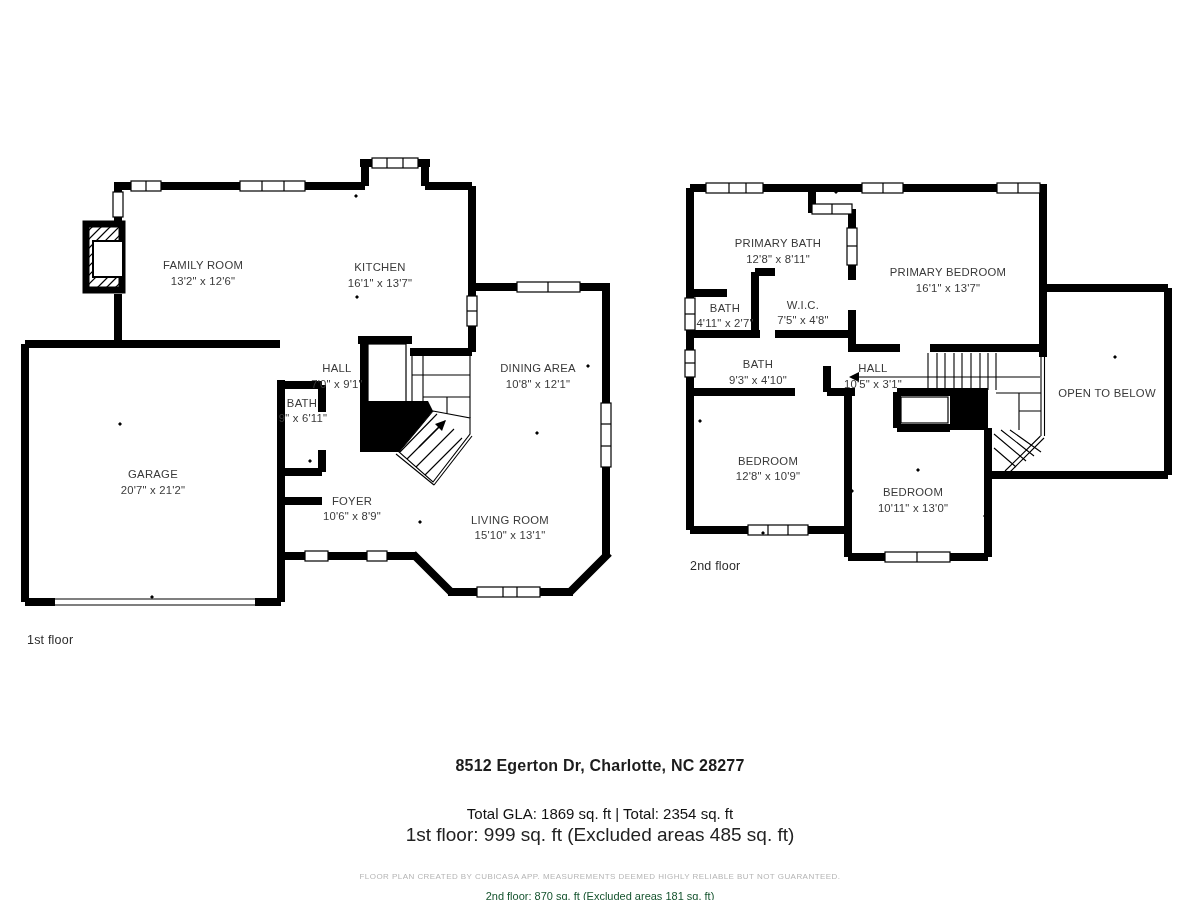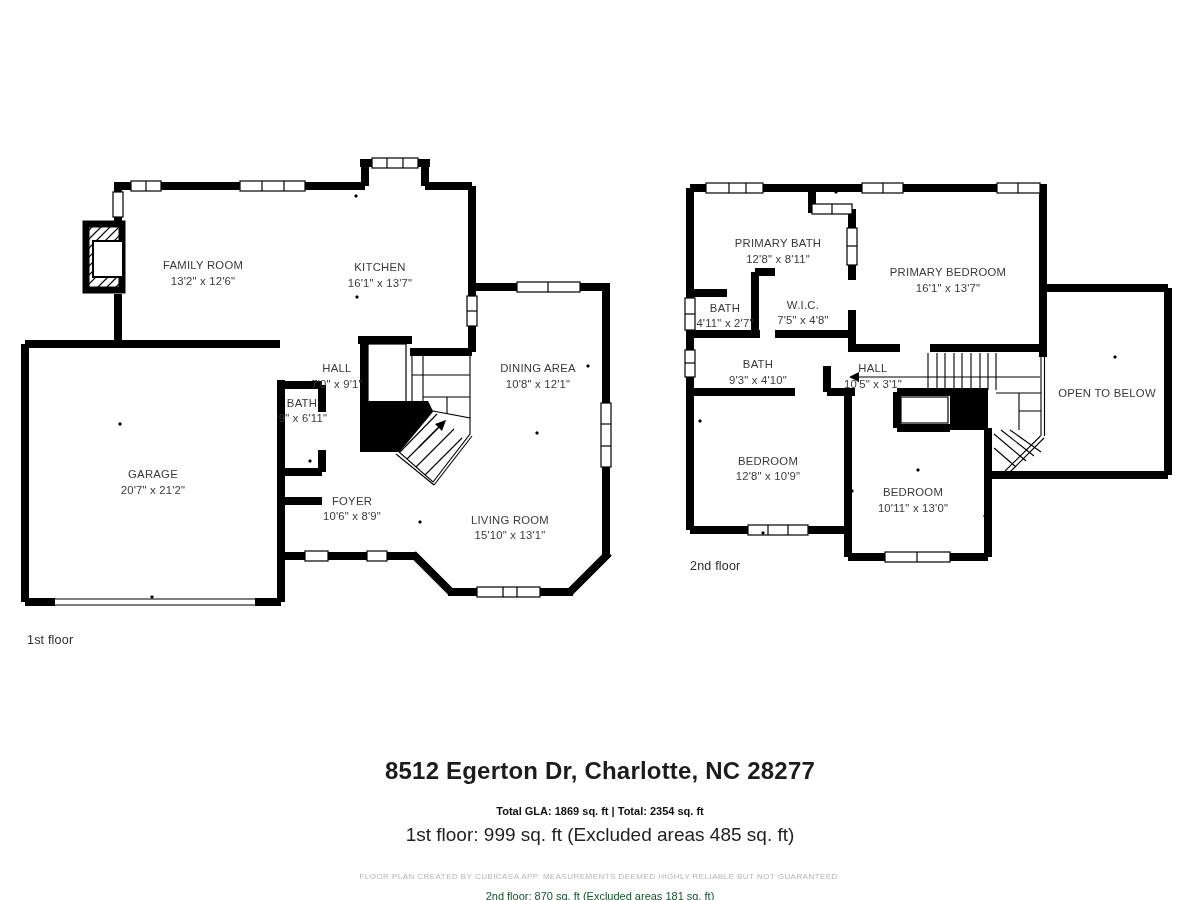--- a/index.html
+++ b/index.html
@@ -8,22 +8,22 @@
   svg{position:absolute;}
   svg text{font-family:"Liberation Sans","DejaVu Sans",sans-serif;fill:#3a3a3a;}
   .room-name{font-size:11.3px;letter-spacing:.25px;}
   .room-dims{font-size:11.3px;letter-spacing:.2px;}
   .floor-label{font-size:12.5px;fill:#2b2b2b;letter-spacing:.2px;}
   .wall{stroke:#000;stroke-width:8;fill:none;stroke-linecap:butt;}
   .thin{stroke:#000;stroke-width:1.1;fill:none;}
   .win rect{fill:#fff;stroke:#000;stroke-width:1.2;}
   .win line{stroke:#000;stroke-width:1.2;}
   .footer-line{position:absolute;left:0;width:100%;text-align:center;color:#1c1c1c;}
-  .address{top:757px;font-size:24px;font-weight:bold;letter-spacing:.2px;}
-  .totals{top:805px;font-size:11px;font-weight:bold;color:#111;}
+  .address{top:757px;font-size:16px;font-weight:bold;letter-spacing:.2px;}
+  .totals{top:805px;font-size:15px;font-weight:normal;color:#111;}
   .fl1{top:824px;font-size:19px;color:#222;}
   .fl2{top:890px;font-size:11px;color:#14532d;}
   .disclaimer{top:872px;font-size:8px;color:#b4b4b4;letter-spacing:.45px;}
 </style>
 </head>
 <body>
 
 <div class="canvas">
 
   <svg style="left:0;top:150px" width="660" height="510" viewBox="0 150 660 510">

